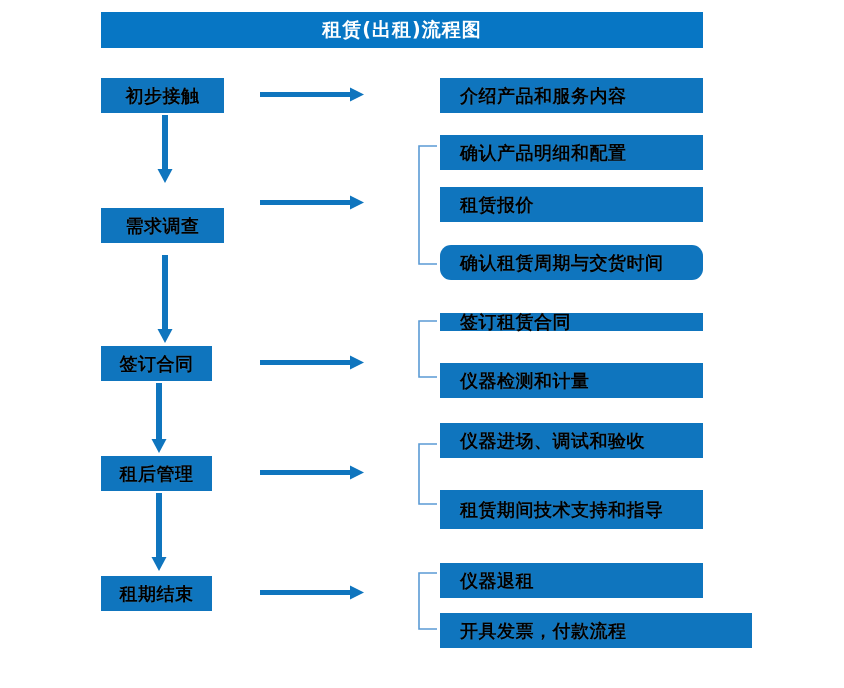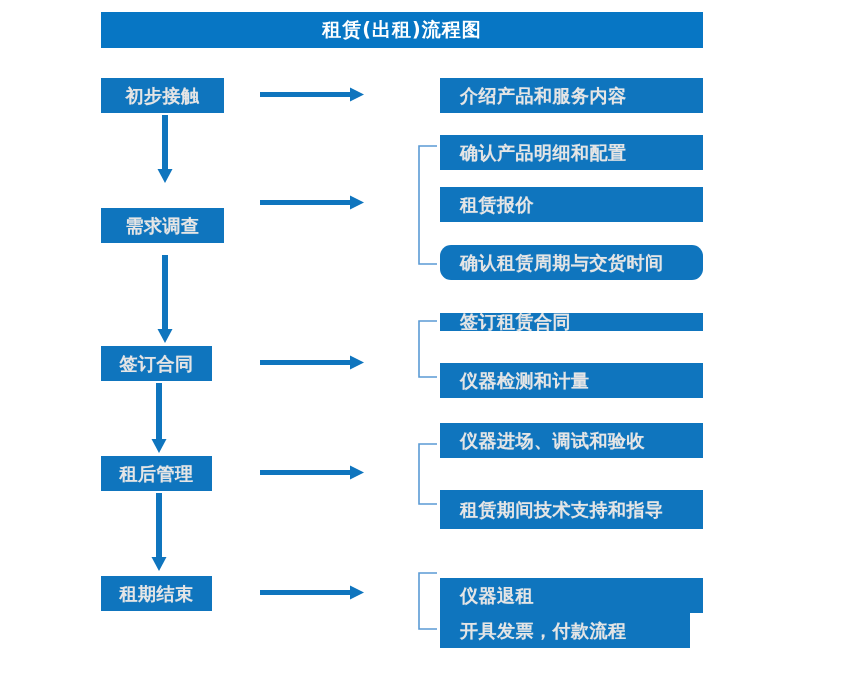--- a/index.html
+++ b/index.html
@@ -19,21 +19,21 @@
     position: absolute;
     left: 0; top: 0;
     width: 844px;
     height: 688px;
   }
 
   
   .box {
     position: absolute;
     background: #0f75be;
-    color: #e5e5e5;
+    color: #000000;
     font-weight: bold;
     display: flex;
     align-items: center;
     box-sizing: border-box;
     letter-spacing: 0.5px;
     text-shadow: 0 0 1px rgba(255,255,255,0.25);
     text-align: center;
   }
 
   .title-bar {
@@ -196,17 +196,17 @@
   <div class="box detail-box" style="left:440px; top:245px; width:263px; height:35px;border-radius:11px;">确认租赁周期与交货时间</div>
 
   <div class="box detail-box" style="left:440px; top:313px; width:263px; height:18px;">签订租赁合同</div>
 
   <div class="box detail-box" style="left:440px; top:363px; width:263px; height:35px;">仪器检测和计量</div>
 
   <div class="box detail-box" style="left:440px; top:423px; width:263px; height:35px;">仪器进场、调试和验收</div>
 
   <div class="box detail-box" style="left:440px; top:490px; width:263px; height:39px;">租赁期间技术支持和指导</div>
 
-  <div class="box detail-box" style="left:440px; top:563px; width:263px; height:35px;margin-top:15px;">仪器退租</div>
-
-  <div class="box detail-box" style="left:440px; top:613px; width:250px; height:35px;">开具发票，付款流程</div>
+  <div class="box detail-box" style="left:440px; top:563px; width:263px; height:35px;">仪器退租</div>
+
+  <div class="box detail-box" style="left:440px; top:613px; width:312px; height:35px;">开具发票，付款流程</div>
 
 </div>
 
 </body></html>

